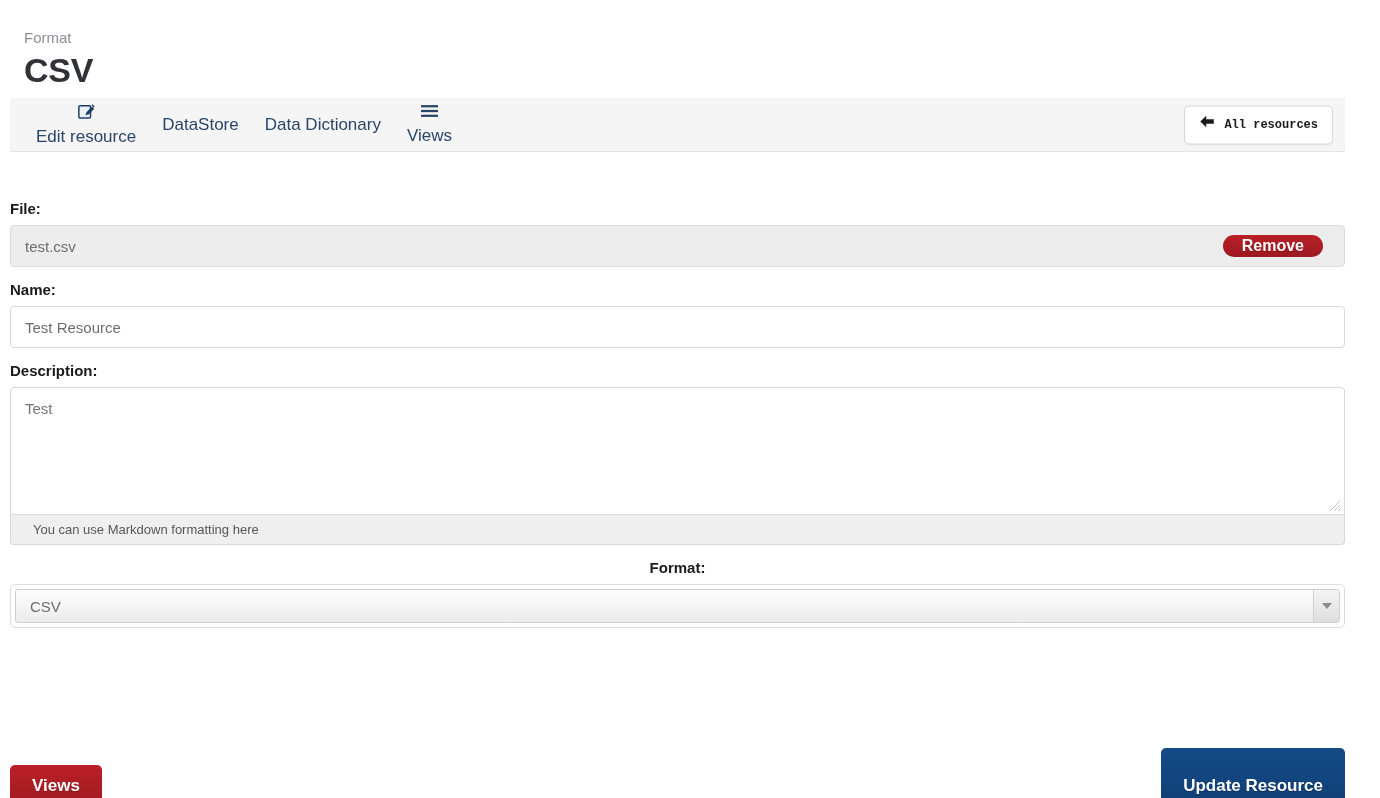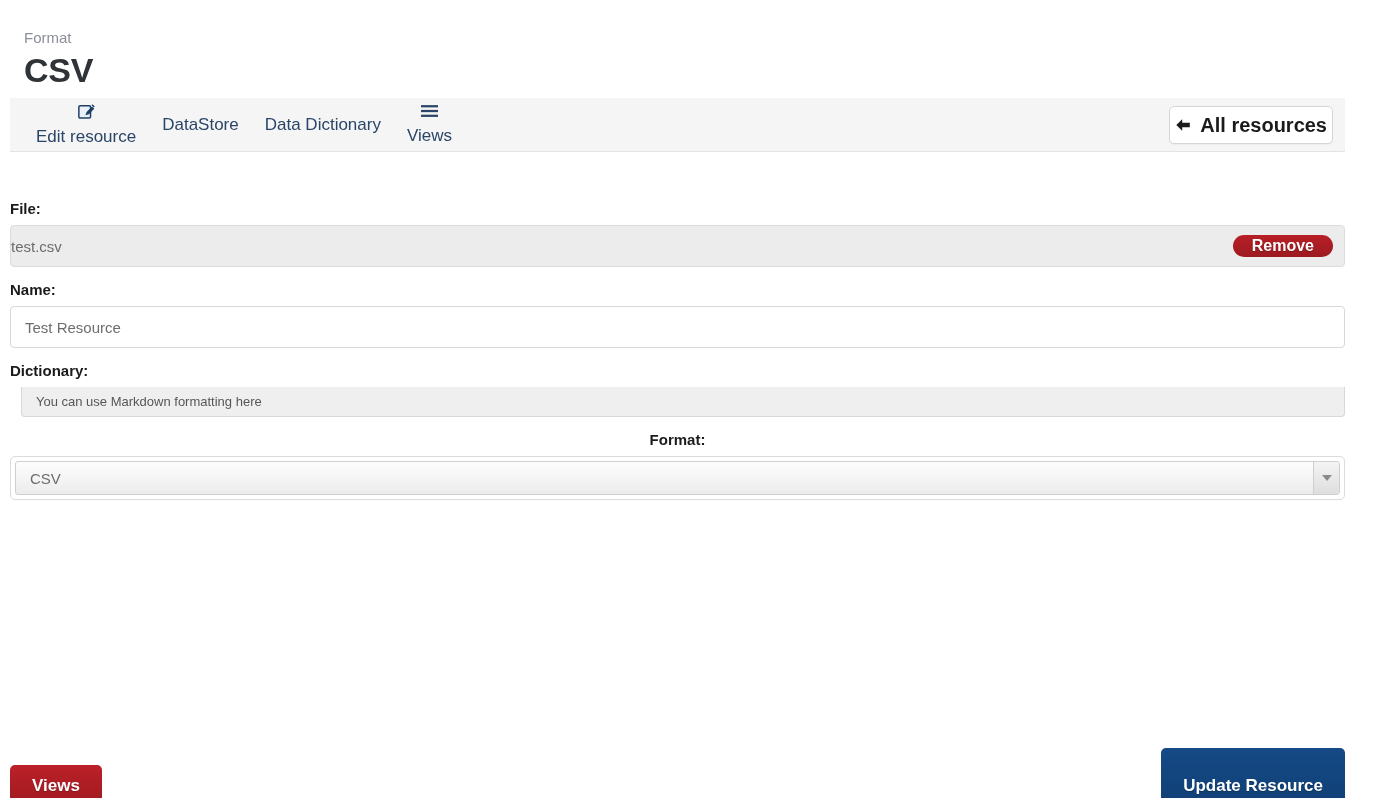--- a/index.html
+++ b/index.html
@@ -65,30 +65,31 @@
     position: absolute;
     right: 12px; top: 50%;
     transform: translateY(-50%);
     display: flex;
     gap: 8px;
   }
   .btn-outline {
     background: #fff;
     border: 1px solid #d6d6d6;
     border-radius: 5px;
-    padding: 8px 5px;
-    font-size: 20px;
+    padding: 8px 14px;
+    font-size: 12px;
     font-weight: 700;
     color: #1b1b1b;
     display: flex;
     align-items: center;
     gap: 9px;
     cursor: pointer;
     line-height: 20px;
     box-shadow: 0 1px 1px rgba(0,0,0,0.04);
+    font-family: Liberation Mono, monospace;
   }
 
   
   .form { position: absolute; left: 10px; top: 200px; width: 1335px; }
   .field { margin-bottom: 14px; }
   .label {
     font-size: 15px;
     font-weight: 700;
     color: #1b1b1b;
     margin-bottom: 8px;
@@ -101,24 +102,25 @@
     height: 42px;
     background: #ececec;
     border: 1px solid #dcdcdc;
     border-radius: 4px;
     display: flex;
     align-items: center;
   }
   .file-name {
     font-size: 15px;
     color: #6d6d6d;
+    padding-left: 14px;
   }
   .btn-remove {
     position: absolute;
-    right: 11px; top: 50%;
+    right: 21px; top: 50%;
     transform: translateY(-50%);
     background: linear-gradient(#b81f26, #9d1a20);
     border: none;
     border-radius: 20px;
     color: #fff;
     font-size: 16px;
     font-weight: 700;
     padding: 2px 19px;
     cursor: pointer;
     line-height: 18px;
@@ -161,22 +163,21 @@
     pointer-events: none;
     opacity: .55;
   }
   .ta-hint {
     border: 1px solid #d8d8d8;
     border-top: none;
     border-radius: 0 0 4px 4px;
     background: #efefef;
     font-size: 13px;
     color: #575757;
-    padding: 7px 14px;
-    margin-left: 11px;
+    padding: 7px 22px;
   }
 
   .select-wrap {
     width: 100%;
     height: 44px;
     border: 1px solid #dcdcdc;
     border-radius: 5px;
     background: #fff;
     padding: 4px;
     display: flex;
@@ -315,21 +316,29 @@
         <button class="btn-remove">Remove</button>
       </div>
     </div>
 
     <div class="field">
       <label class="label">Name:</label>
       <input class="text-input" type="text" placeholder="Test Resource" style="">
     </div>
 
     <div class="field">
-      <label class="label">Dictionary:</label>
+      <label class="label">Description:</label>
+      <div class="ta-wrap">
+        <textarea class="textarea" placeholder="Test" style=""></textarea>
+        <span class="grip">
+          <svg width="12" height="12" viewBox="0 0 12 12">
+            <path d="M11 1L1 11M11 5L5 11M11 9L9 11" stroke="#8d8d8d" stroke-width="1"></path>
+          </svg>
+        </span>
+      </div>
       <div class="ta-hint">You can use Markdown formatting here</div>
     </div>
 
     <div class="field" style="text-align:center;">
       <label class="label">Format:</label>
       <div class="select-wrap">
         <div class="select-inner">
           <span class="select-value">CSV</span>
           <span class="select-arrow">
             <span class="caret"></span>

